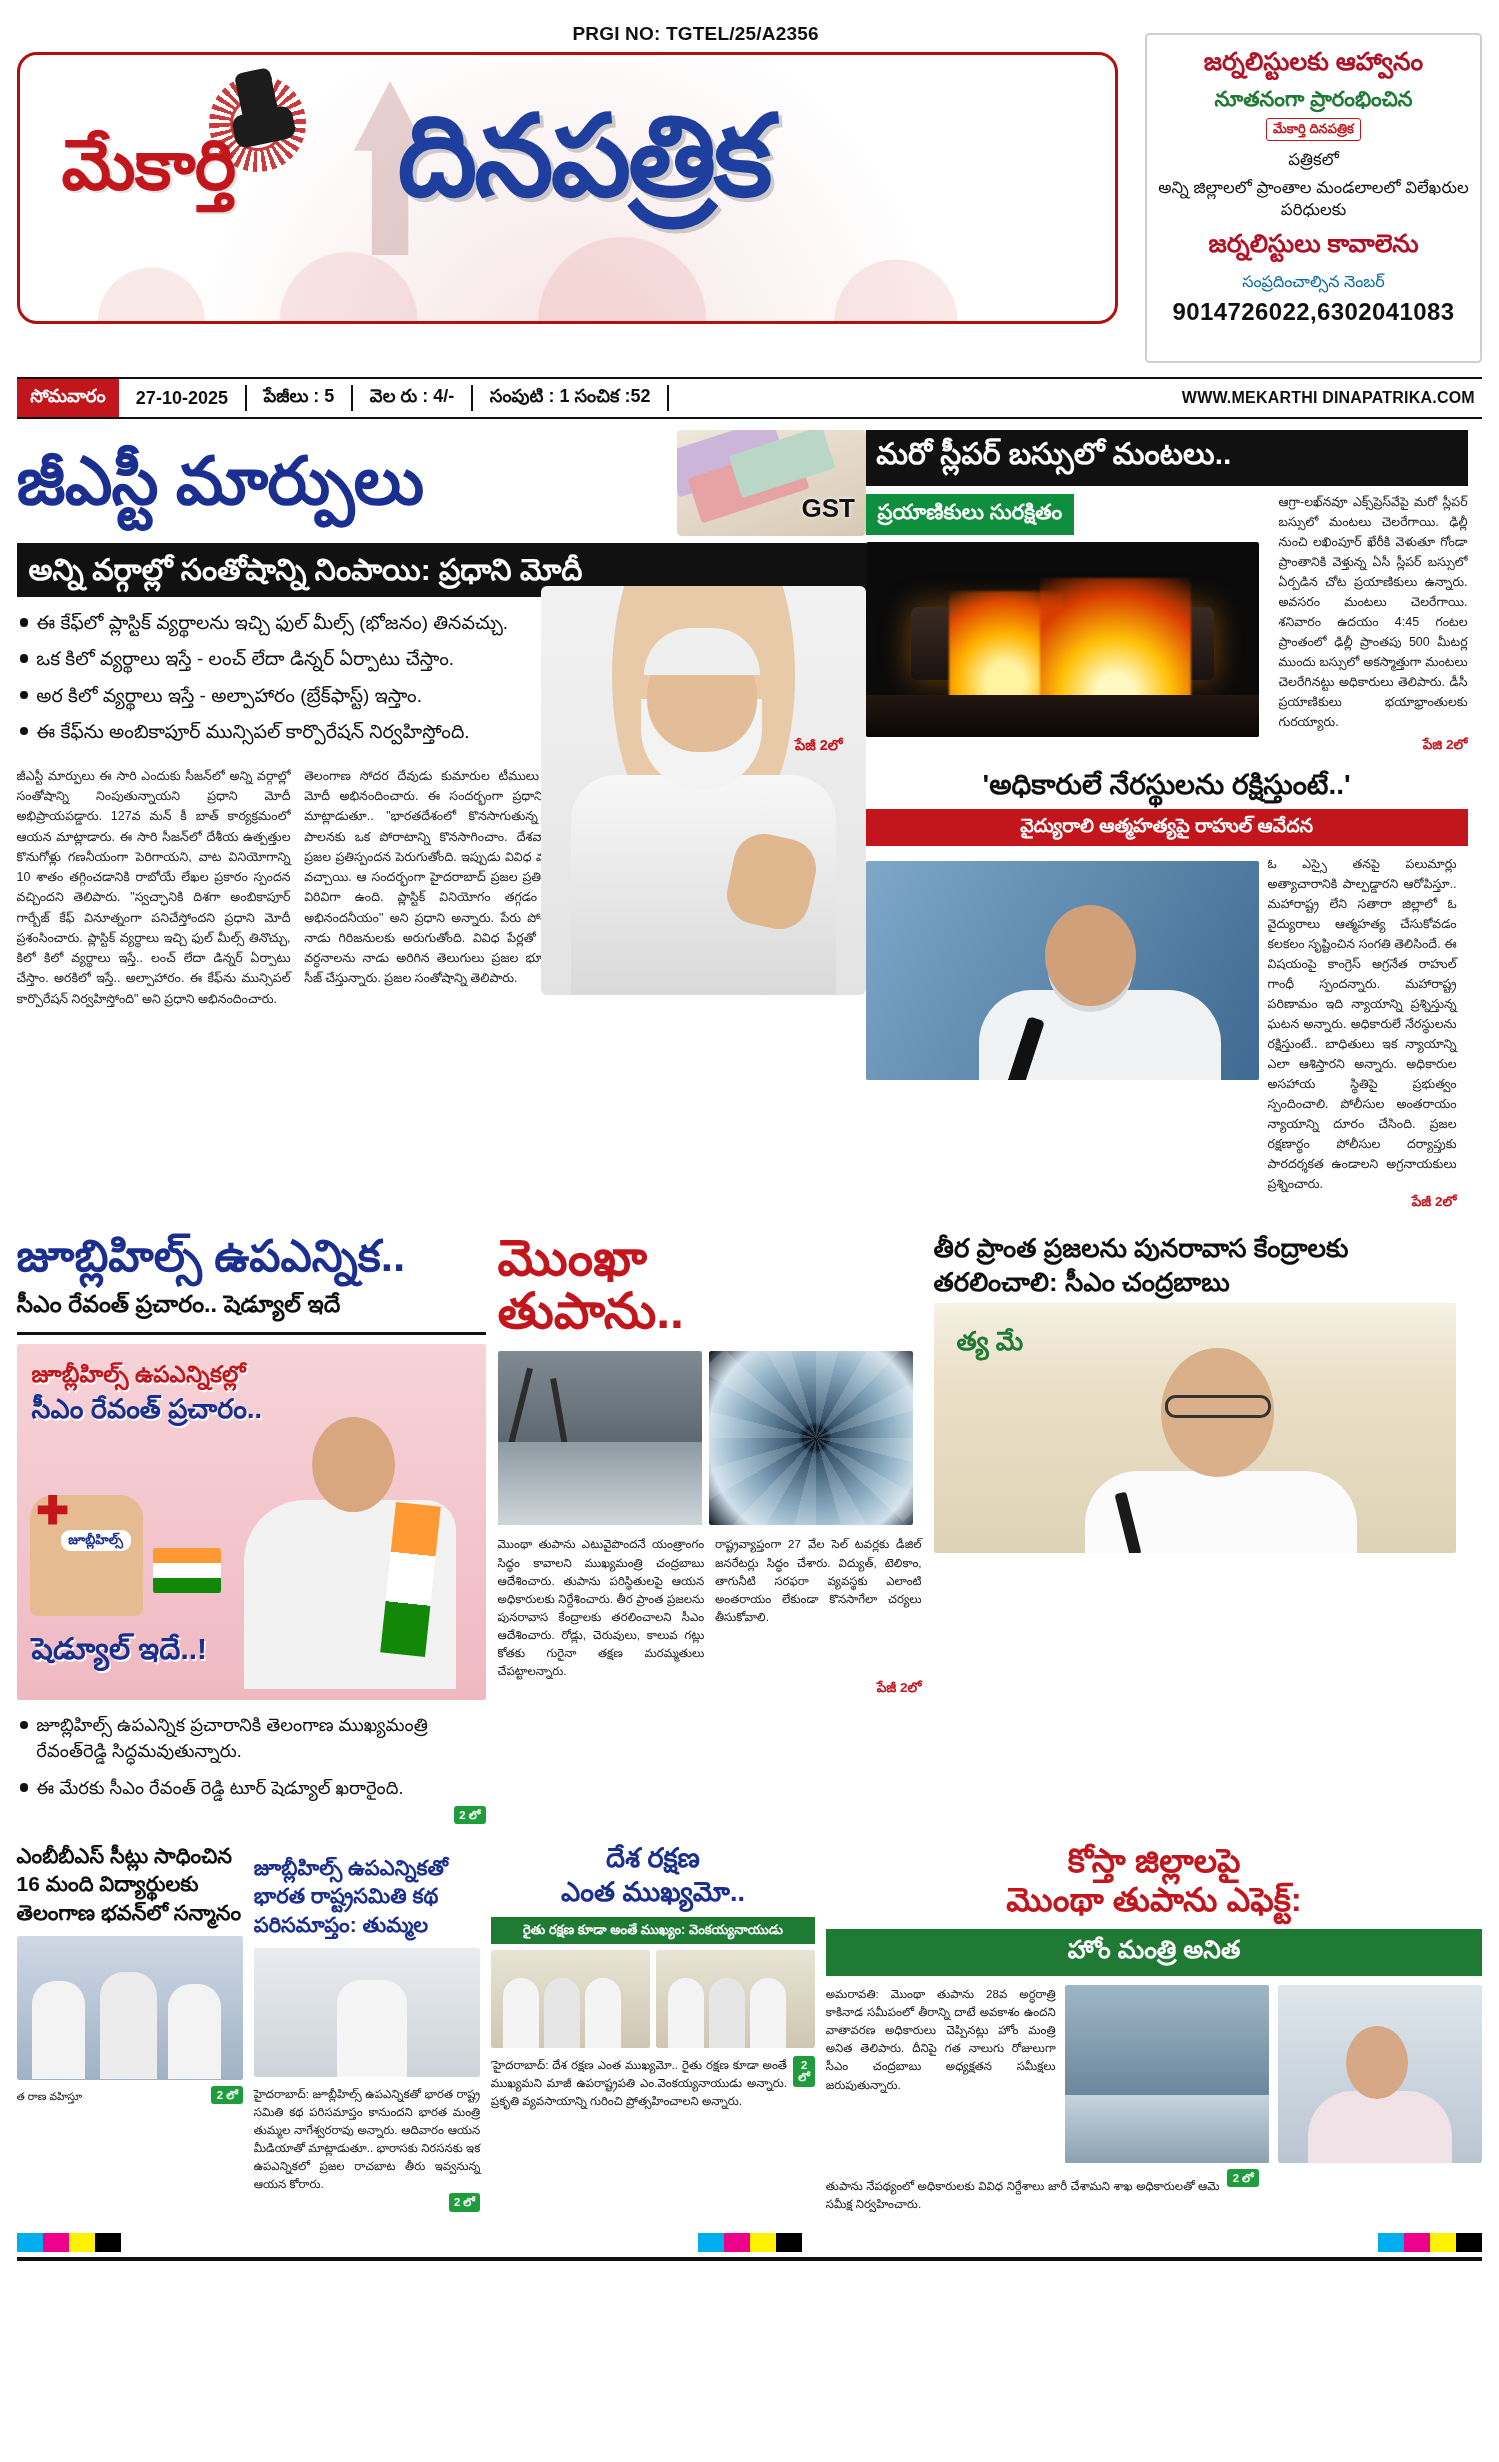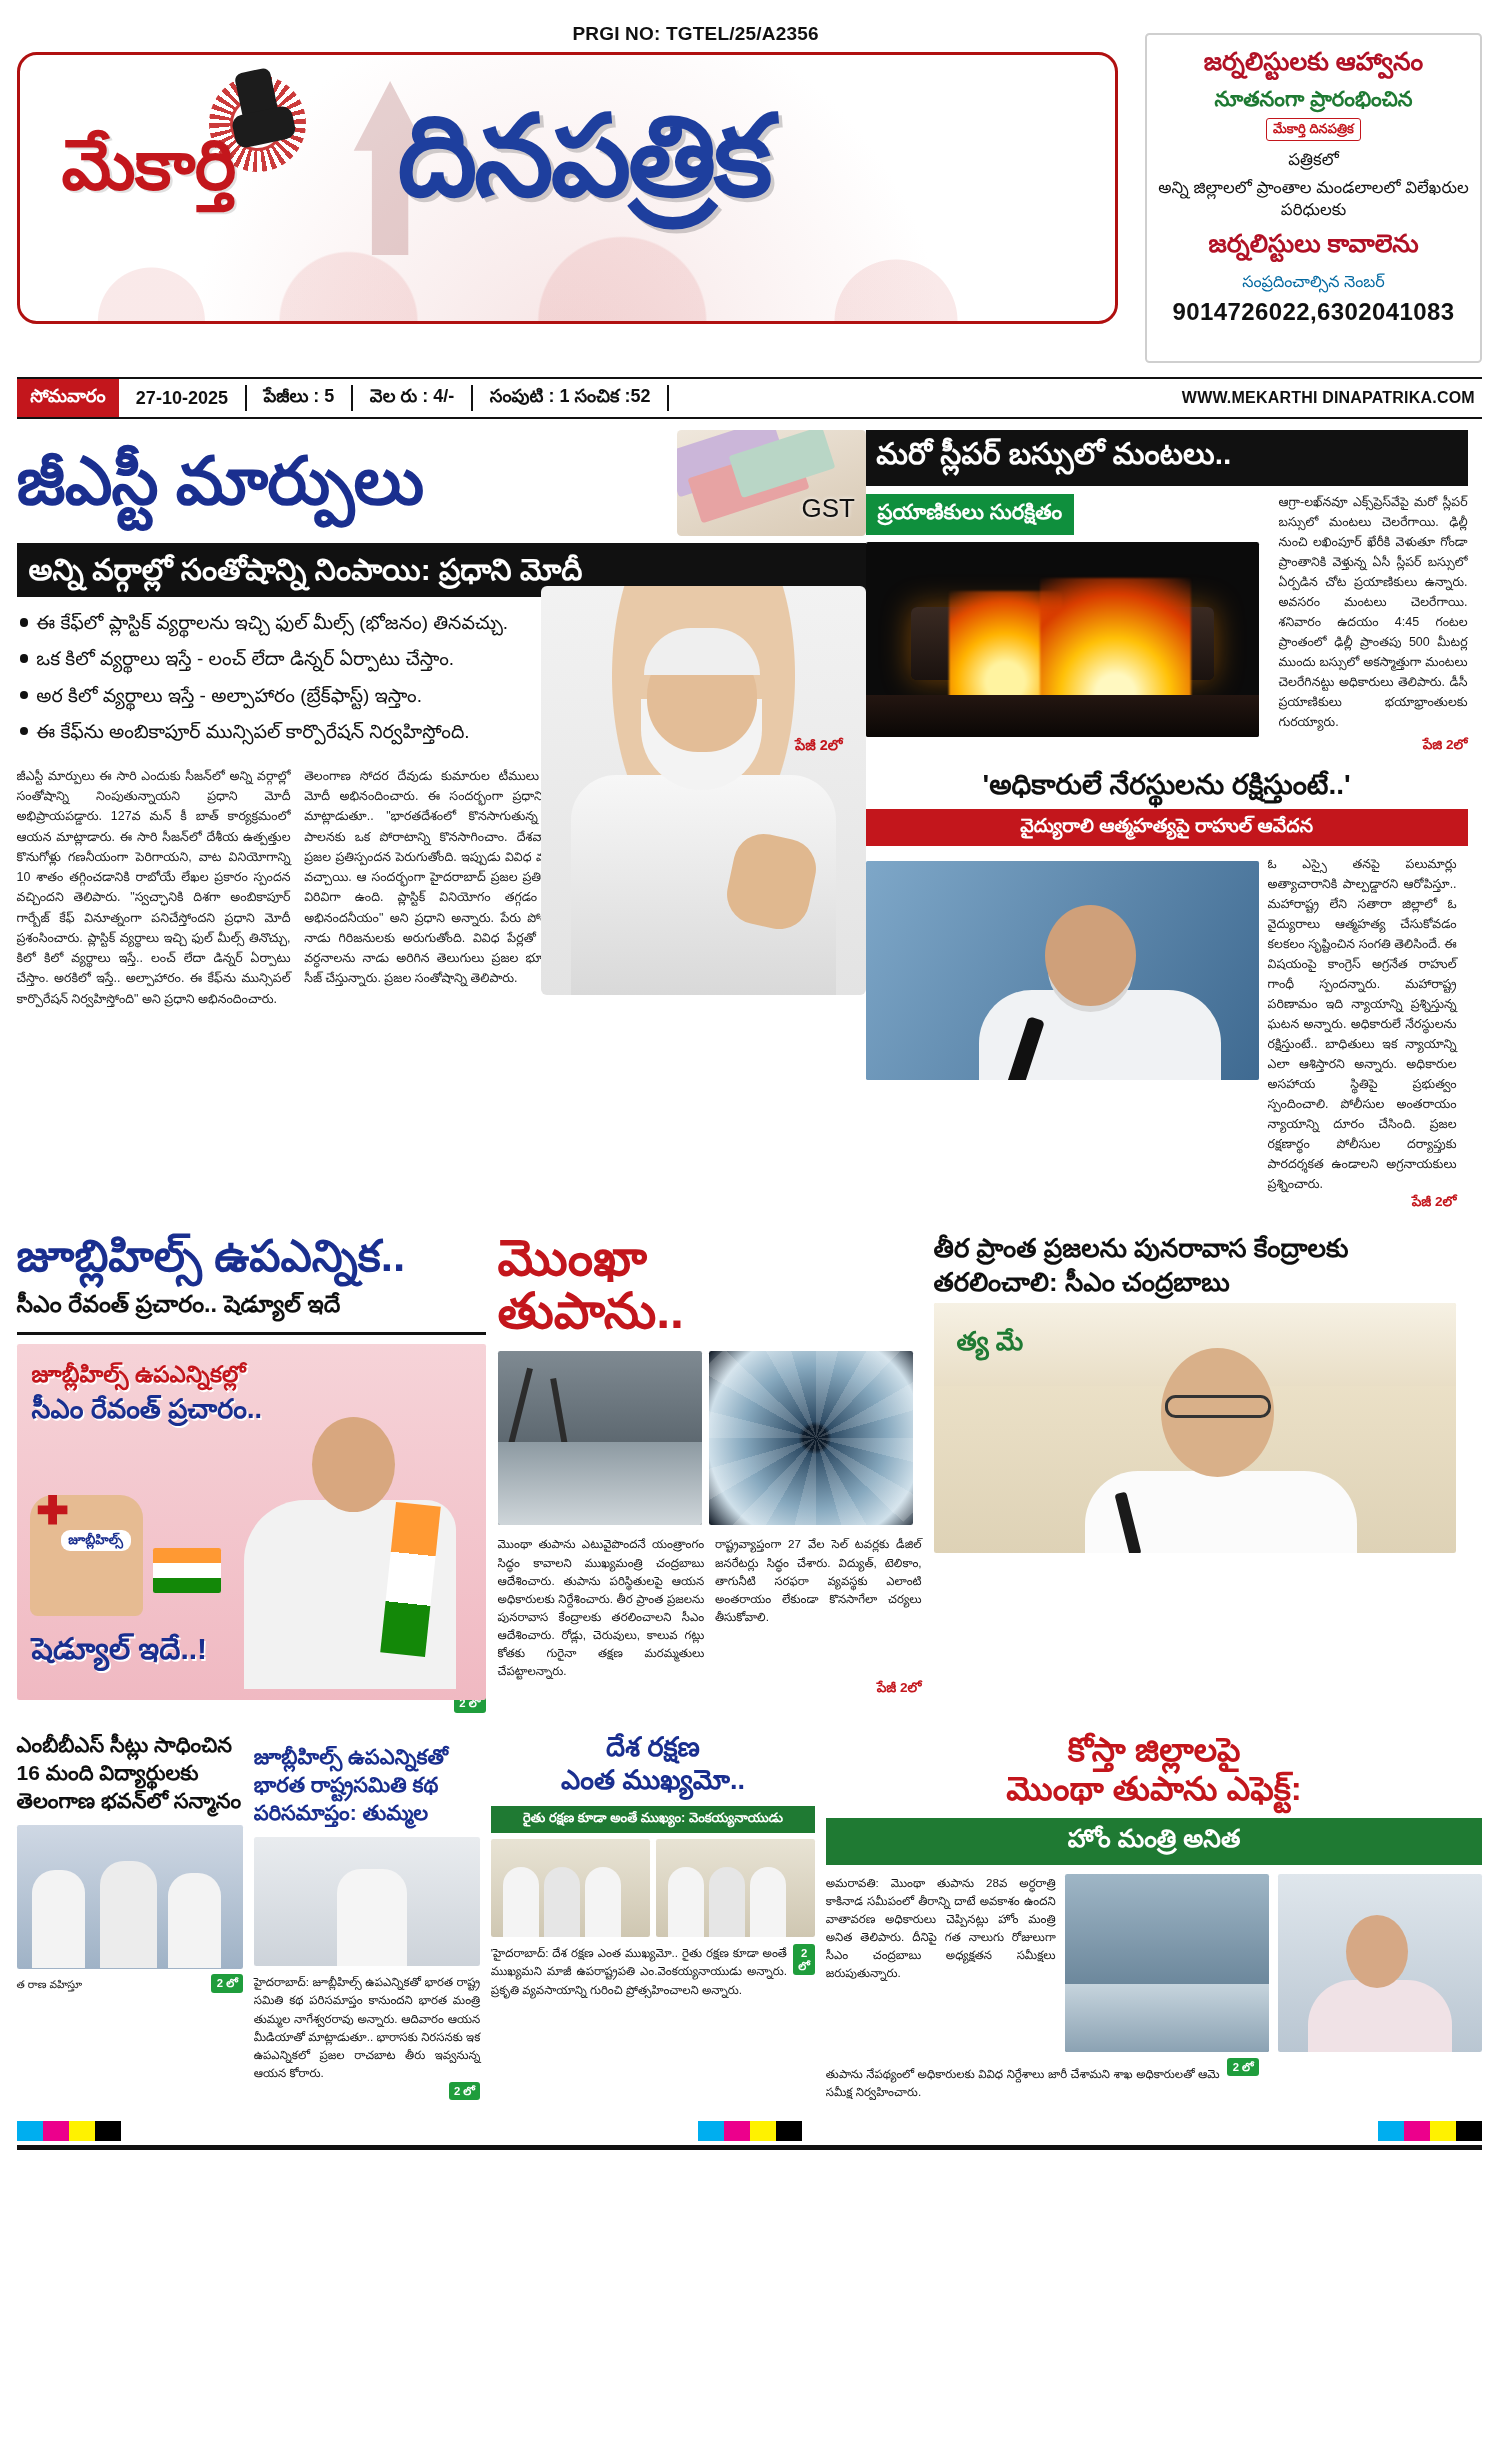--- a/index.html
+++ b/index.html
@@ -204,21 +204,21 @@
     background:linear-gradient(160deg,#efe7dc,#d8c9b4);
   }
   .gst-photo .note1, .gst-photo .note2, .gst-photo .note3 {
     position:absolute; border-radius:3px; transform:rotate(-18deg);
   }
   .gst-photo .note1 { left:-7.6px; top:4.5px; width:113px; height:47px; background:#cbb6d9; }
   .gst-photo .note2 { left:15px; top:30px; width:113px; height:47px; background:#e7a3a3; }
   .gst-photo .note3 { left:56px; top:10.6px; width:98px; height:44px; background:#b9d6c6; }
   .gst-photo .gstlabel {
     position:absolute; right:10.6px; bottom:12px;
-    font-size:26px; font-weight:normal; color:#111;
+    font-size:26px; font-weight:bold; color:#111;
     text-shadow:0 0 4.5px #fff;
   }
   .black-band {
     margin-top:7.6px;
     background:#111; color:#fff;
     font-size:30px; font-weight:bold;
     padding:9px 12px;
     line-height:1.2;
   }
 
@@ -623,20 +623,24 @@
         <div class="hand"></div>
         <div class="cross">✚</div>
         <div class="tag">జూబ్లీహిల్స్</div>
         <div class="flag"></div>
         <div class="micstand"></div>
         <div class="revanth-body"></div>
         <div class="scarf"></div>
         <div class="revanth-face"></div>
         <div class="p3">షెడ్యూల్ ఇదే..!</div>
       </div>
+      <ul class="jub-bullets">
+        <li>జూబ్లిహిల్స్ ఉపఎన్నిక ప్రచారానికి తెలంగాణ ముఖ్యమంత్రి రేవంత్‌రెడ్డి సిద్ధమవుతున్నారు.</li>
+        <li>ఈ మేరకు సీఎం రేవంత్ రెడ్డి టూర్ షెడ్యూల్ ఖరారైంది.</li>
+      </ul>
       <div style="text-align:right; margin-top:-6px;">
         <span class="badge2">2 లో</span>
       </div>
     </div>
 
     <div class="montha-col">
       <div class="montha-title">మొంఖా</div>
       <div class="montha-title">తుపాను..</div>
       <div class="montha-photos">
         <div class="cyclone-img">

